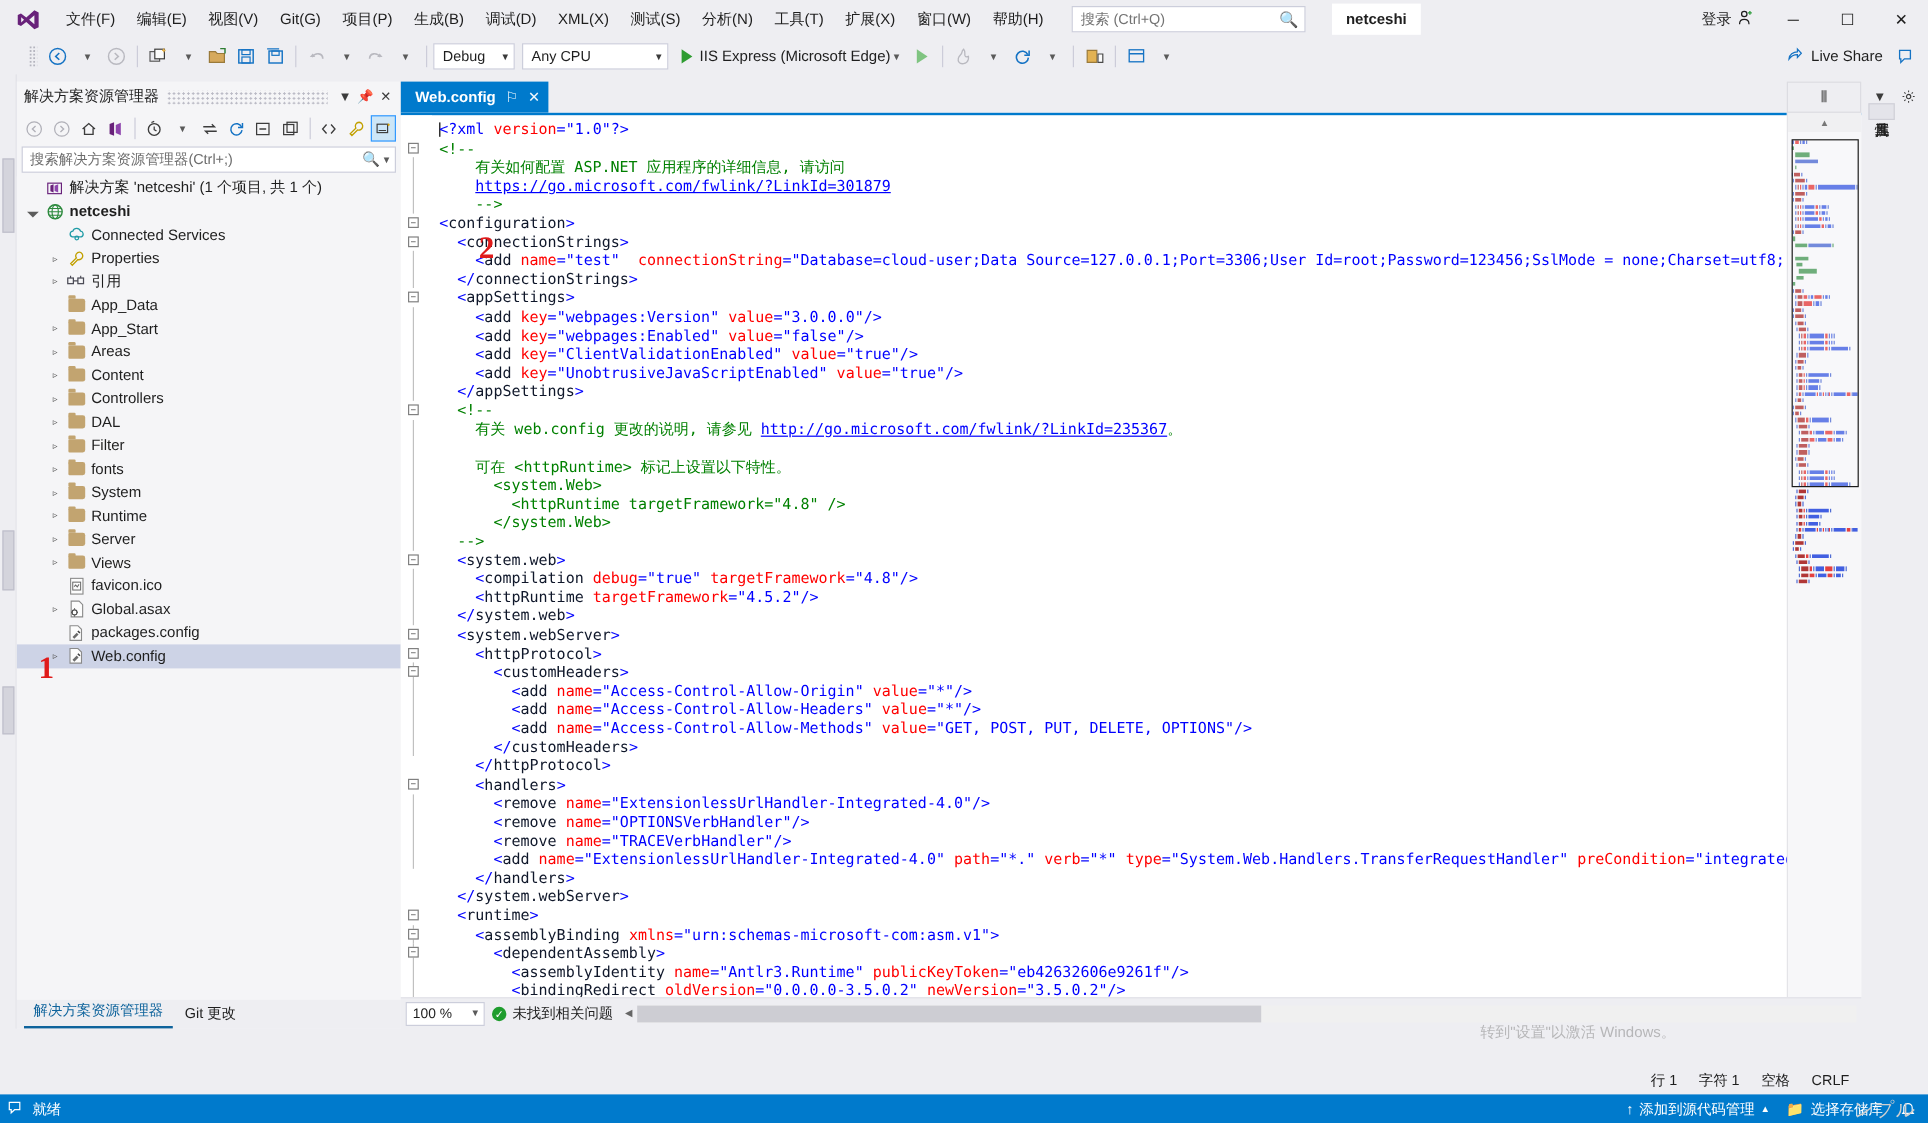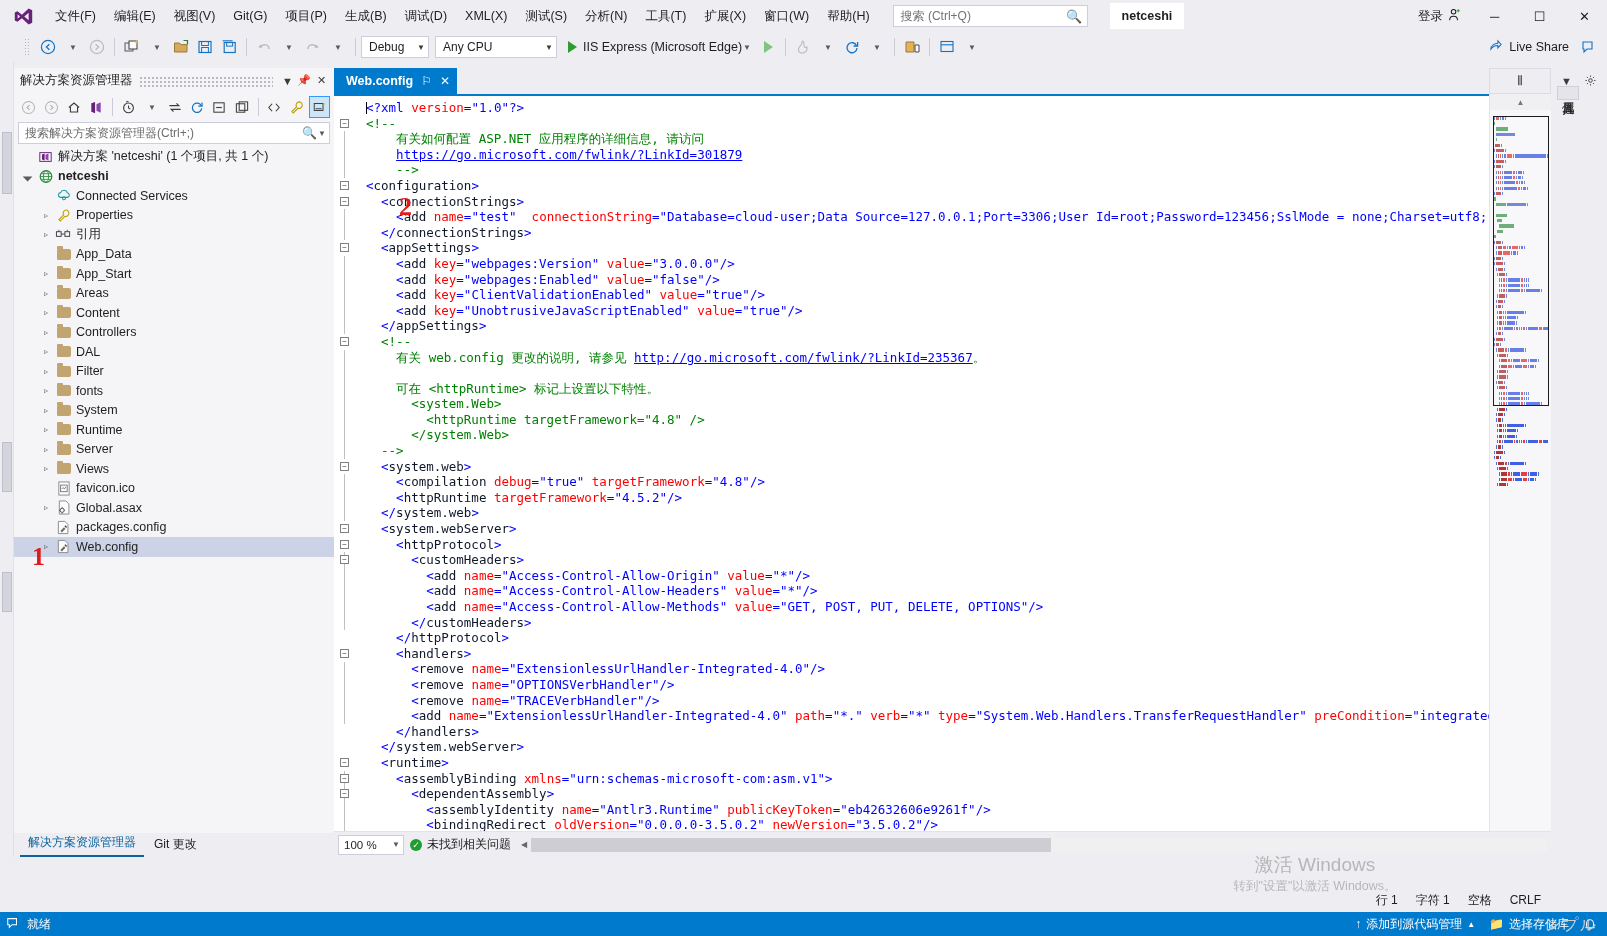--- a/index.html
+++ b/index.html
@@ -1275,21 +1275,20 @@
       <span class="sb-it">
         <svg width="14" height="14" viewBox="0 0 16 16">
             <path d="M4 11V7a4 4 0 0 1 8 0v4l1 1.3H3z" fill="none" stroke="#fff" stroke-width="1.1"></path>
             <path d="M6.8 13a1.4 1.4 0 0 0 2.4 0" fill="none" stroke="#fff" stroke-width="1.1"></path>
           </svg>
       </span>
     </div>
   </div>
 
   <div class="watermark">
-    <div class="w1">激活 Windows</div>
     <div class="w2">转到"设置"以激活 Windows。</div>
   </div>
   <div class="wm-jp">ンプル</div>
 
   <div class="annot" id="annot0" style="left: 32px; top: 542px;">1</div>
   <div class="annot" id="annot1" style="left: 399px; top: 192px;">2</div>
 
 </div>
 
 </body></html>

